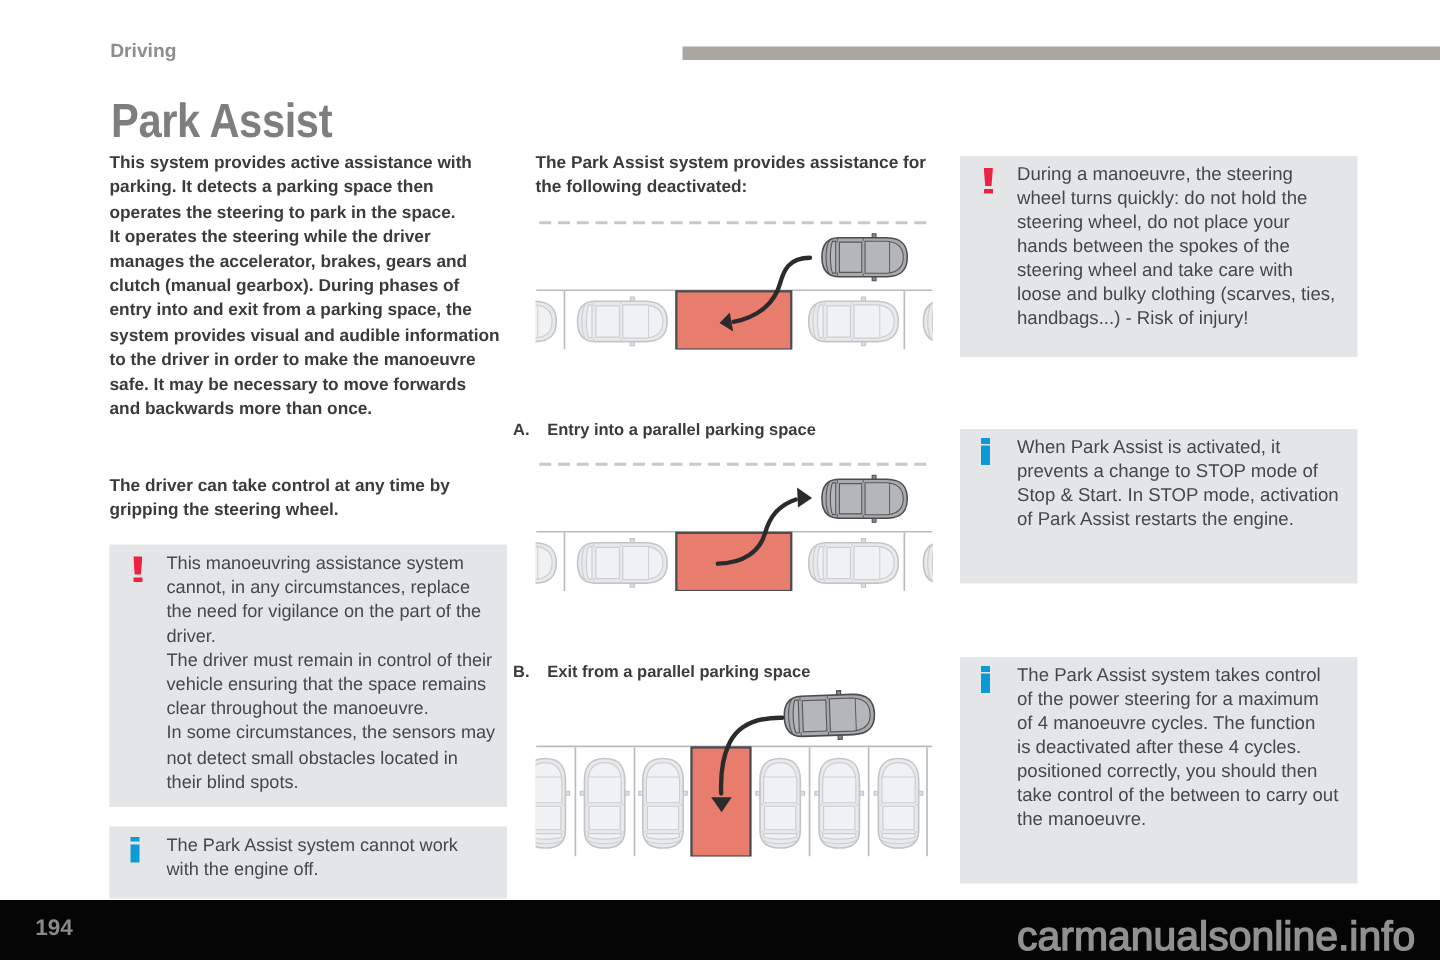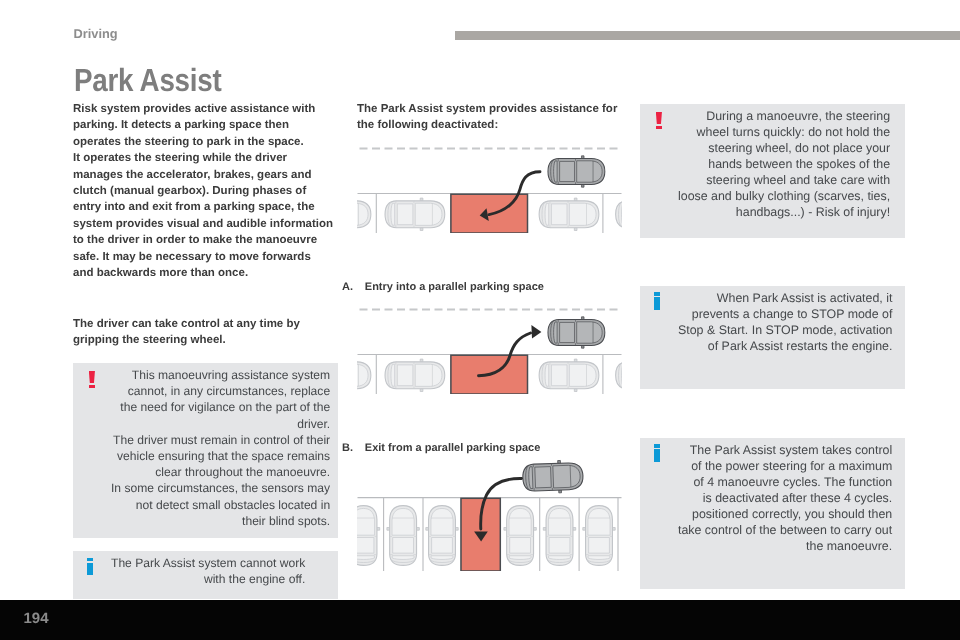--- a/index.html
+++ b/index.html
@@ -16,21 +16,21 @@
 
   
   .page-title{position:absolute;left:73.5px;top:61.7px;font-size:32px;font-weight:bold;
       color:#7e7e7e;letter-spacing:-0.3px;transform:scaleX(0.868);transform-origin:left top;}
 
   
   .lead{position:absolute;left:73px;font-size:11.5px;font-weight:bold;color:#3b3b3b;}
   .lead .ln{display:block;height:16.4px;line-height:16.4px;white-space:nowrap;}
 
   
-  .note{position:absolute;background:#e4e5e7;box-sizing:border-box;width:265px;text-align:right;}
+  .note{position:absolute;background:#e4e5e7;box-sizing:border-box;width:265px;}
   .note .ico{position:absolute;left:15.8px;top:7.5px;}
   .note .ico.infoico{left:14.3px;top:6.4px;}
   .note .txt{position:absolute;left:38px;top:4px;font-size:12.1px;color:#45484b;}
   .note .txt .ln{display:block;height:16.2px;line-height:16.2px;white-space:nowrap;}
   .note.rb .txt{font-size:12.4px;}
   .note.rb .txt .ln{height:16.05px;line-height:16.05px;}
 
   
   .ico-warn{display:block;width:6.2px;height:17.5px;position:relative;}
   .ico-warn i{position:absolute;left:0;display:block;background:#ec2243;}
@@ -56,21 +56,21 @@
 </style>
 </head>
 <body>
 
 <div id="page">
   <div class="section-label">Driving</div>
   <div class="header-bar"></div>
   <div class="page-title">Park Assist</div>
 
   <div class="lead" style="top:101px">
-      <span class="ln">Risk system provides active assistance with</span>
+      <span class="ln">This system provides active assistance with</span>
       <span class="ln">parking. It detects a parking space then</span>
       <span class="ln">operates the steering to park in the space.</span>
       <span class="ln">It operates the steering while the driver</span>
       <span class="ln">manages the accelerator, brakes, gears and</span>
       <span class="ln">clutch (manual gearbox). During phases of</span>
       <span class="ln">entry into and exit from a parking space, the</span>
       <span class="ln">system provides visual and audible information</span>
       <span class="ln">to the driver in order to make the manoeuvre</span>
       <span class="ln">safe. It may be necessary to move forwards</span>
       <span class="ln">and backwards more than once.</span>
@@ -238,13 +238,14 @@
         <span class="ln">of 4 manoeuvre cycles. The function</span>
         <span class="ln">is deactivated after these 4 cycles.</span>
         <span class="ln">positioned correctly, you should then</span>
         <span class="ln">take control of the between to carry out</span>
         <span class="ln">the manoeuvre.</span>
       </div>
   </div>
 
   <div class="bottomband"></div>
   <div class="pagenum">194</div>
+  <div class="watermark">carmanualsonline.info</div>
 </div>
 
 </body></html>

